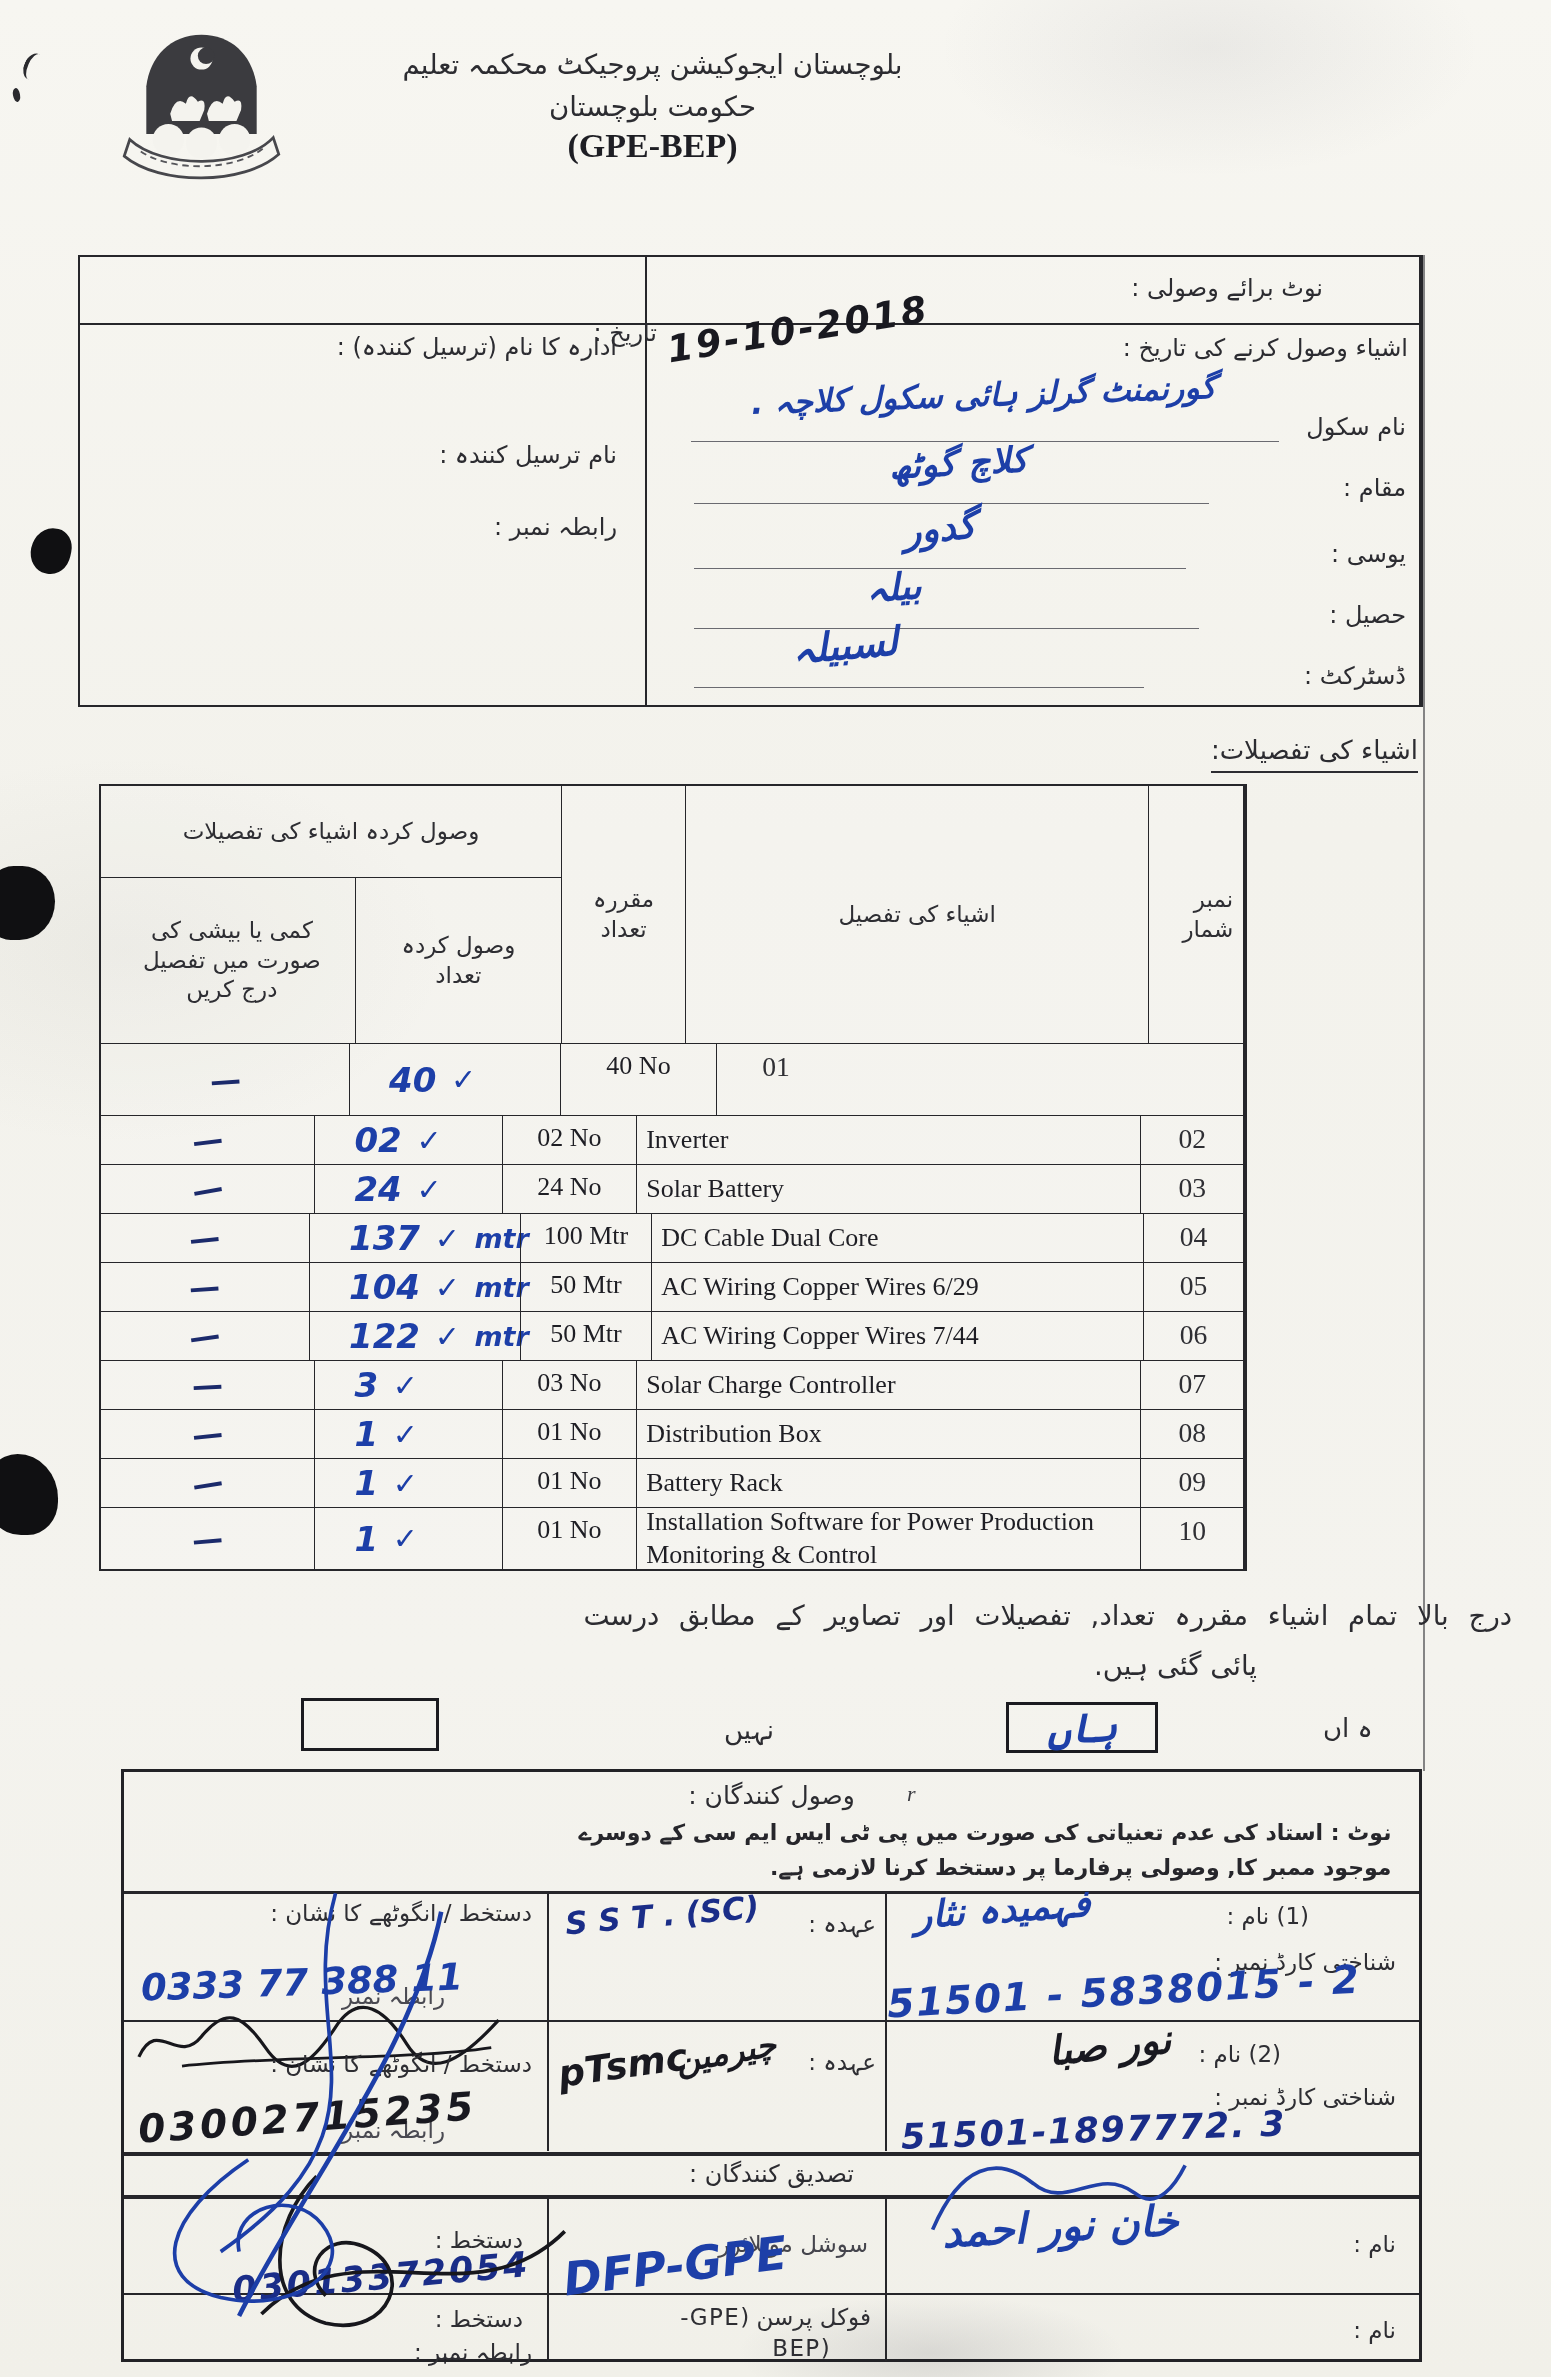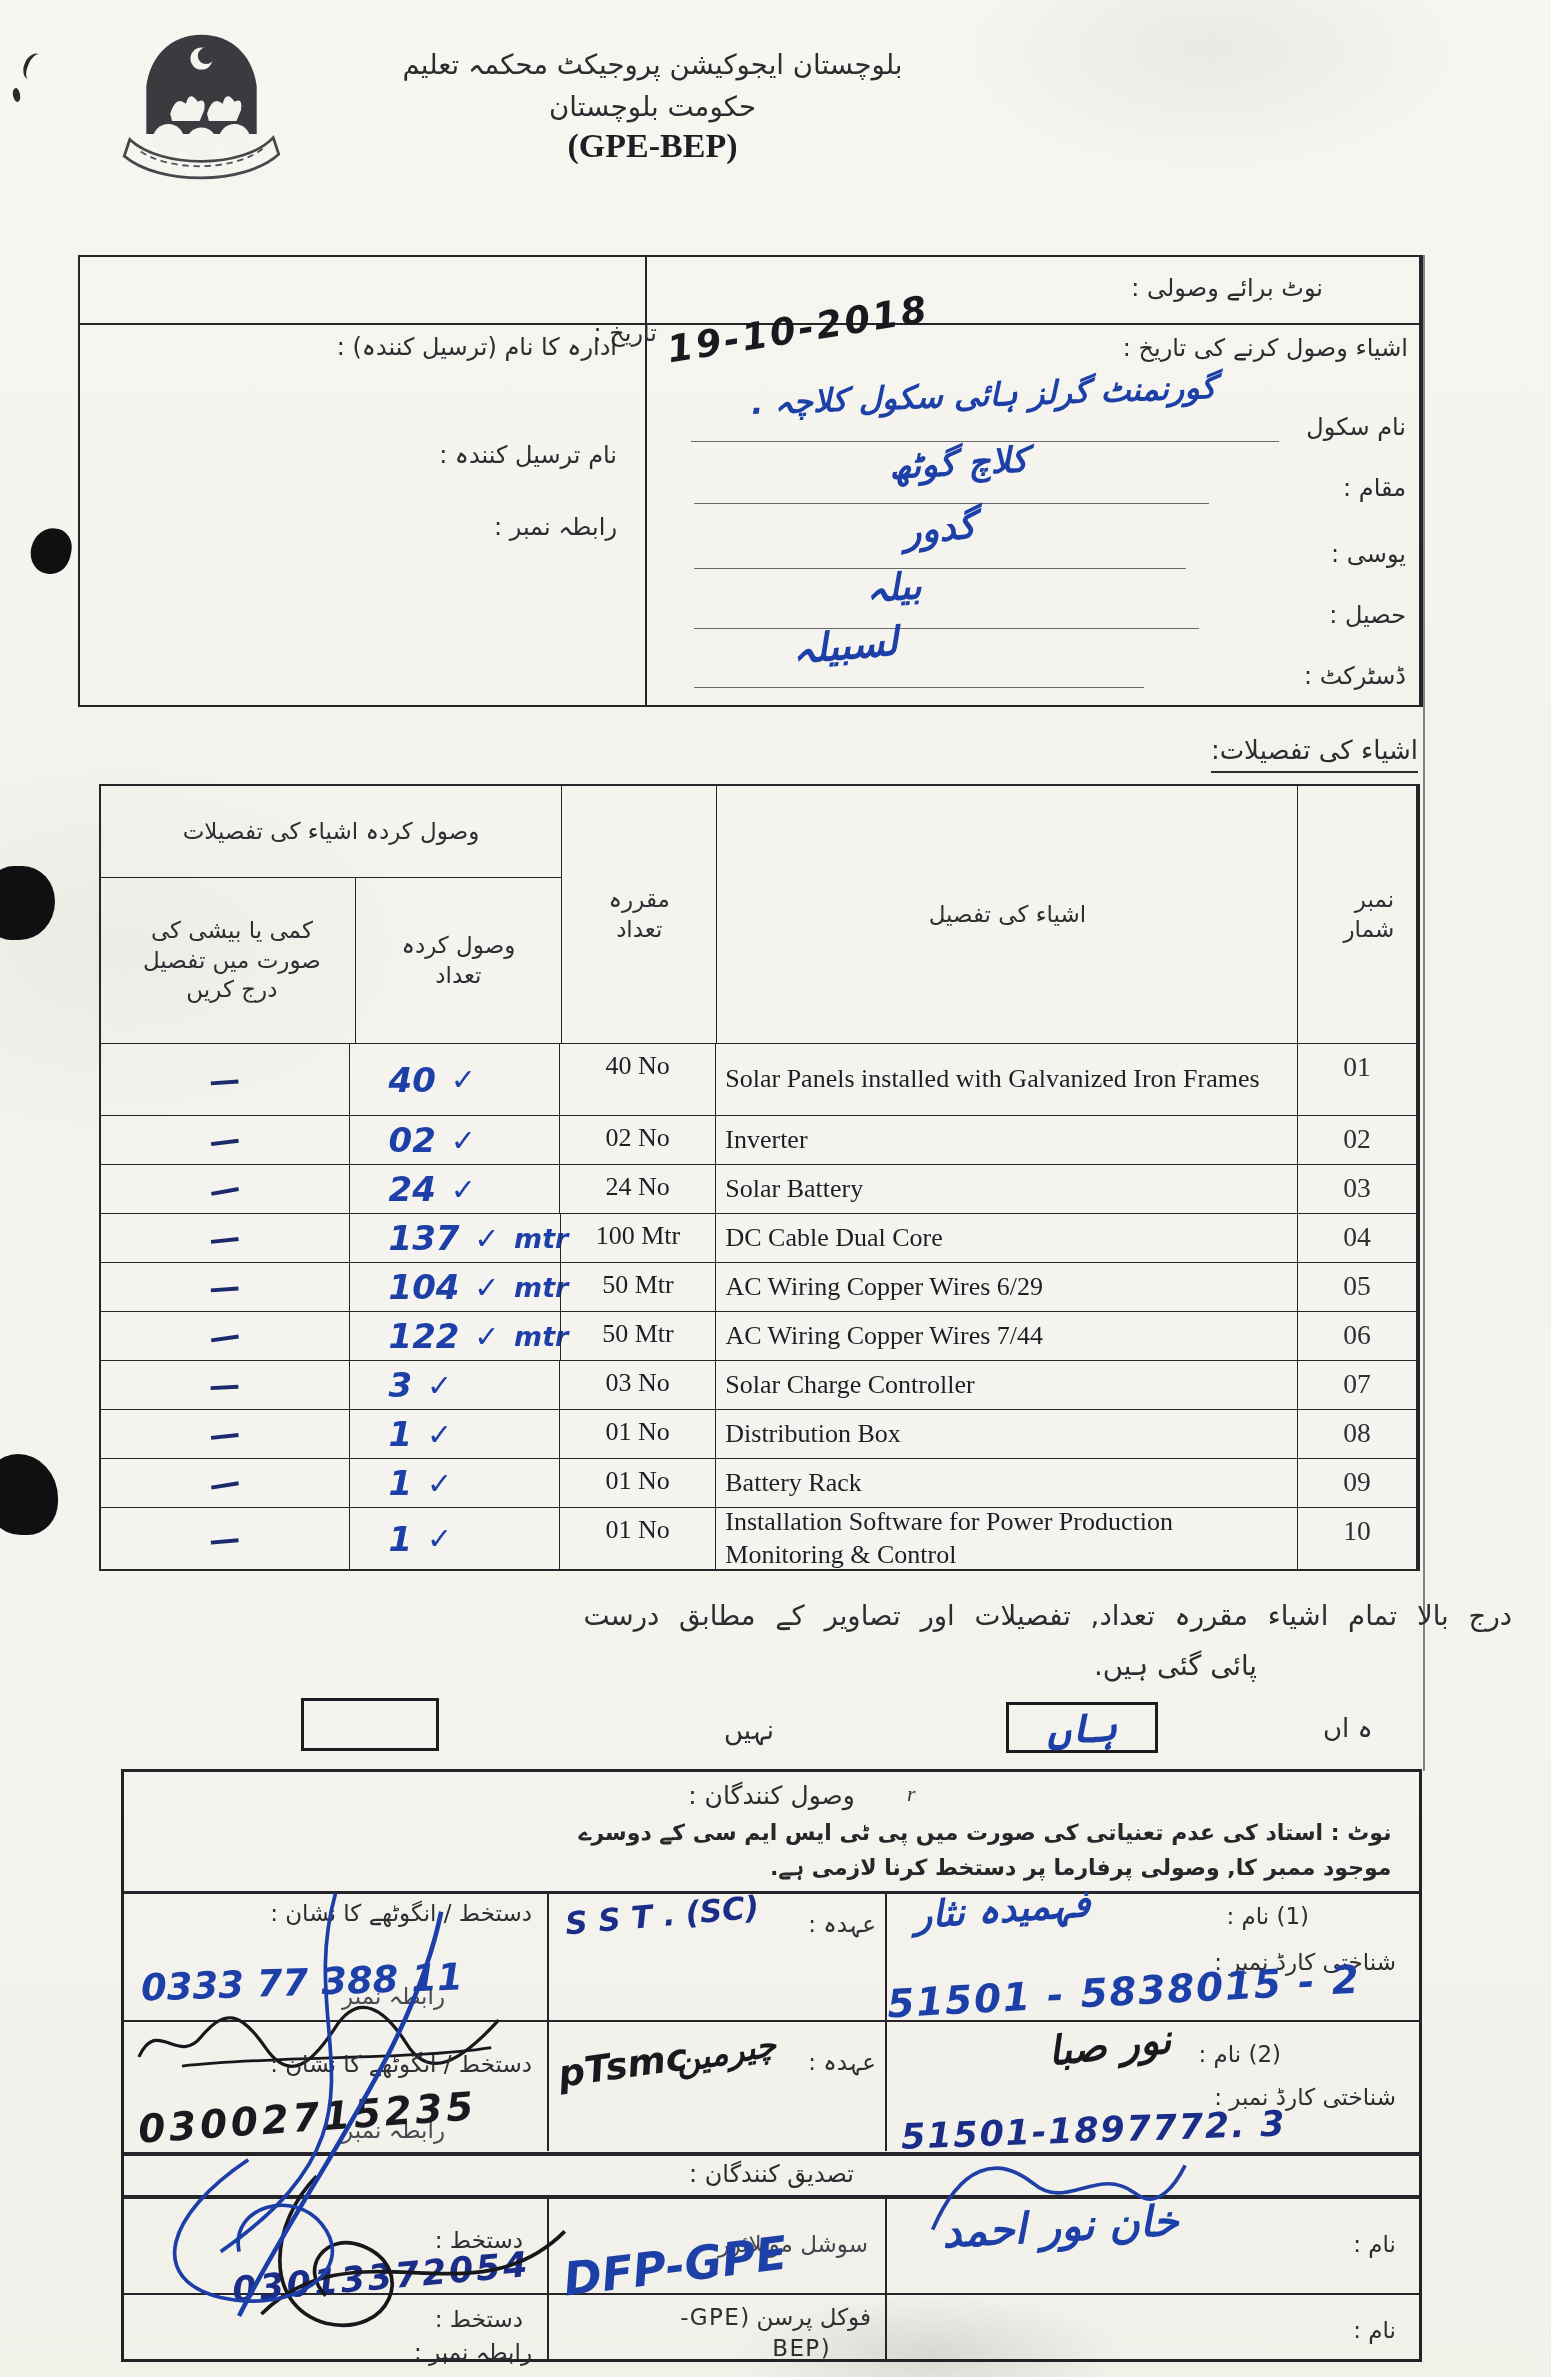--- a/index.html
+++ b/index.html
@@ -16,21 +16,21 @@
   .lbl-s{font-size:23px;color:#2e2e33;letter-spacing:1.4px;line-height:1.3;}
   .eng{font-family:"Liberation Serif",serif;color:#1e1e24;}
   .hw{font-style:italic;font-weight:600;white-space:nowrap;}
   .hwb{color:#1d3fa8;}
   .hwk{color:#191920;}
   .hwdb{color:#1a2d88;}
   .uline{height:0;border-bottom:1.8px solid #6a6a70;}
   .vline{width:1.8px;background:#26262a;}
   .hline{height:1.8px;background:#26262a;}
   .tform{left:78px;top:255px;width:1345px;height:452px;border:2.8px solid #26262a;border-right-width:4.6px;box-sizing:border-box;}
-  .itable{left:99px;top:784px;width:1321px;border:2.8px solid #26262a;border-right-width:4.6px;box-sizing:border-box;background:rgba(255,255,255,0.12);}
+  .itable{left:99px;top:784px;width:1148px;border:2.8px solid #26262a;border-right-width:4.6px;box-sizing:border-box;background:rgba(255,255,255,0.12);}
   .itable *{box-sizing:border-box;}
   .ithead{display:flex;height:257px;}
   .hcell{border-left:1.8px solid #26262a;display:flex;align-items:center;justify-content:center;text-align:center;}
   .irow{display:flex;border-top:1.8px solid #26262a;}
   .c{border-left:1.8px solid #26262a;}
   .c:first-child,.hcell.first{border-left:none;}
   .c-diff{width:248px;display:flex;align-items:center;justify-content:center;}
   .c-recv{width:211px;display:flex;align-items:center;gap:14.7px;padding-left:39px;}
   .c-req{width:156px;display:flex;justify-content:center;padding-top:7.4px;font-size:26px;}
   .c-desc{width:583px;display:flex;align-items:center;padding:3.7px 9.2px;font-size:26px;line-height:1.25;}
@@ -138,21 +138,20 @@
     <div class="irow" style="height:72px;">
       <div class="c c-diff" style="border-left:none;">
           <span class="dash">—</span>
         </div>
       <div class="c c-recv">
           <span class="hw hwb recv-num">40</span>
           <span class="recv-chk">✓</span>
           <span class="hw hwb recv-unit"></span>
         </div>
       <div class="c c-req eng">40 No</div>
-      <div class="c c-desc eng">Solar Panels installed with Galvanized Iron Frames</div>
       <div class="c c-ser eng">01</div>
     </div>
     <div class="irow" style="height:49px;">
       <div class="c c-diff" style="border-left:none;">
           <span class="dash" style="transform:rotate(-7deg);">—</span>
         </div>
       <div class="c c-recv">
           <span class="hw hwb recv-num">02</span>
           <span class="recv-chk">✓</span>
           <span class="hw hwb recv-unit"></span>

